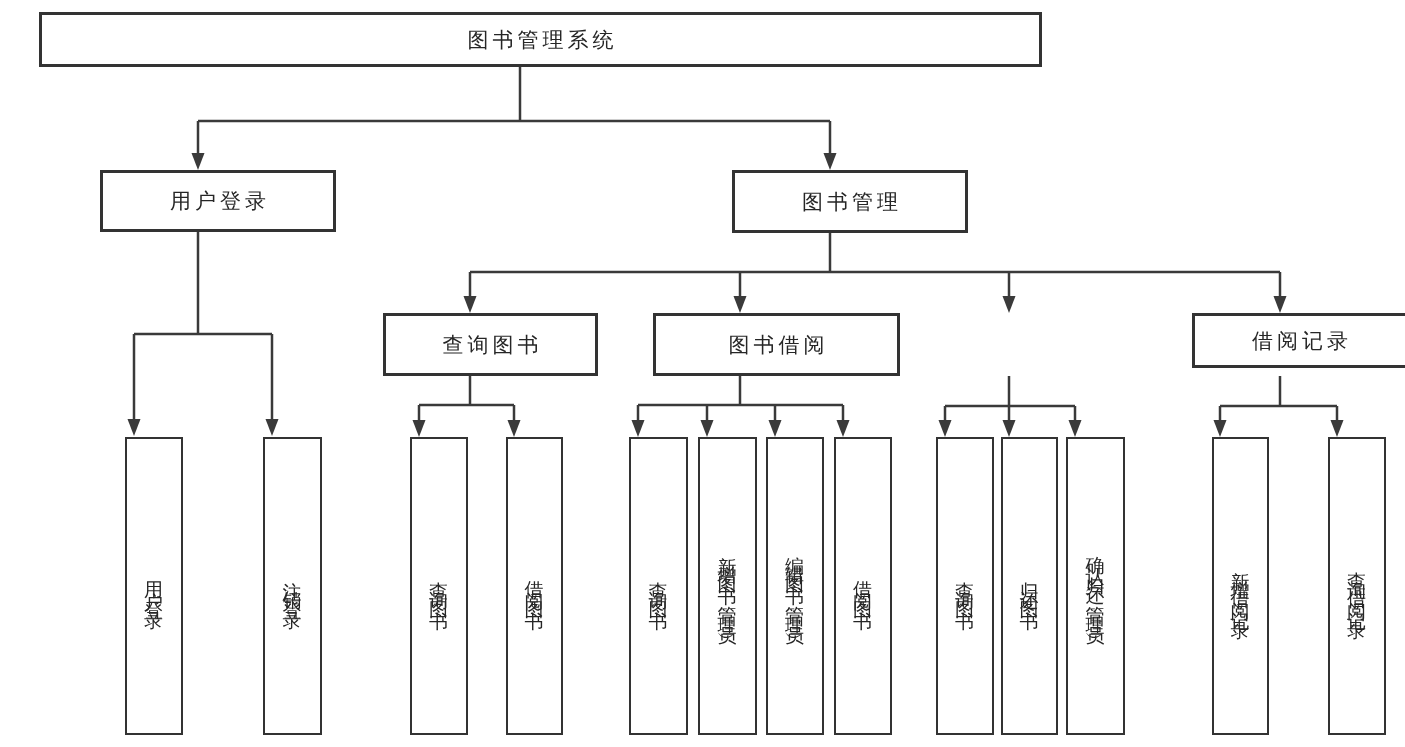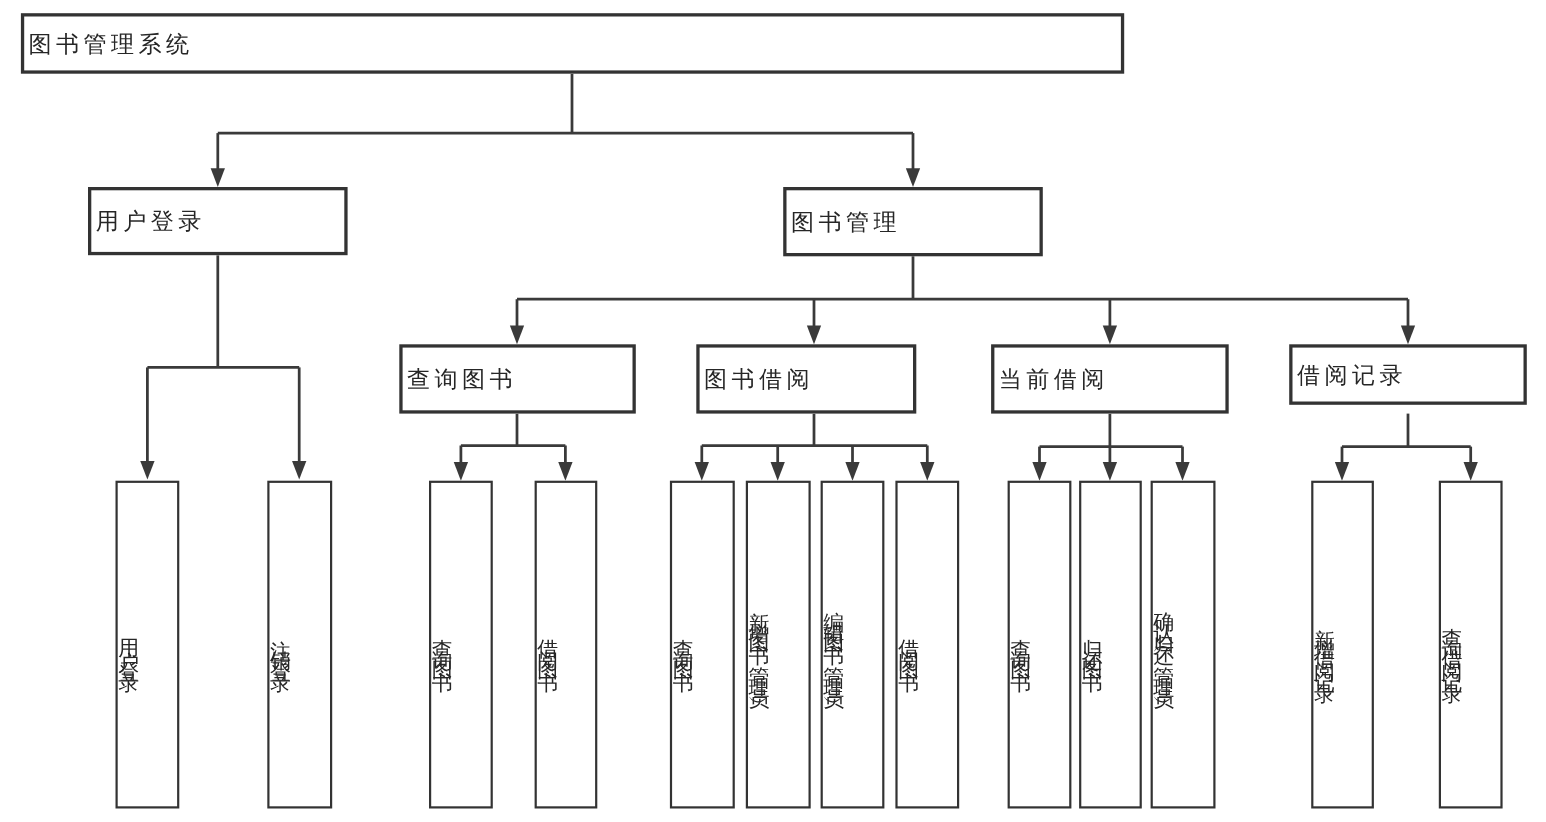--- a/index.html
+++ b/index.html
@@ -22,22 +22,23 @@
     width: 1405px;
     height: 747px;
   }
   .node {
     position: absolute;
     box-sizing: border-box;
     background: #ffffff;
     border: 3px solid #333333;
     display: flex;
     align-items: center;
-    justify-content: flex-start;
+    justify-content: center;
     color: #262626;
+    margin-left: 20px;
   }
   .hbox {
     font-size: 21px;
     letter-spacing: 4px;
   }
   .hbox .lbl {
     white-space: nowrap;
     text-indent: 4px; 
   }
   .vbox {
@@ -138,25 +139,22 @@
   <div class="node hbox" style="left:80px; top:170px; width:236px; height:62px;">
     <span class="lbl">用户登录</span>
   </div>
   <div class="node hbox" style="left:712px; top:170px; width:236px; height:63px;">
     <span class="lbl">图书管理</span>
   </div>
 
   <div class="node hbox" style="left:363px; top:313px; width:215px; height:63px;">
     <span class="lbl">查询图书</span>
   </div>
-  <div class="node hbox" style="left:633px; top:313px; width:200px; height:63px;">
+  <div class="node hbox" style="left:633px; top:313px; width:247px; height:63px;">
     <span class="lbl">图书借阅</span>
-  </div>
-  <div class="node hbox" style="left:901px; top:313px; width:216px; height:63px;">
-    <span class="lbl">当前借阅</span>
   </div>
   <div class="node hbox" style="left:1172px; top:313px; width:216px; height:55px;">
     <span class="lbl">借阅记录</span>
   </div>
 
   <div class="node vbox" style="left:105px; top:437px; width:58px; height:298px;">
     <span class="lbl">用户登录</span>
   </div>
   <div class="node vbox" style="left:243px; top:437px; width:59px; height:298px;">
     <span class="lbl">注销登录</span>

